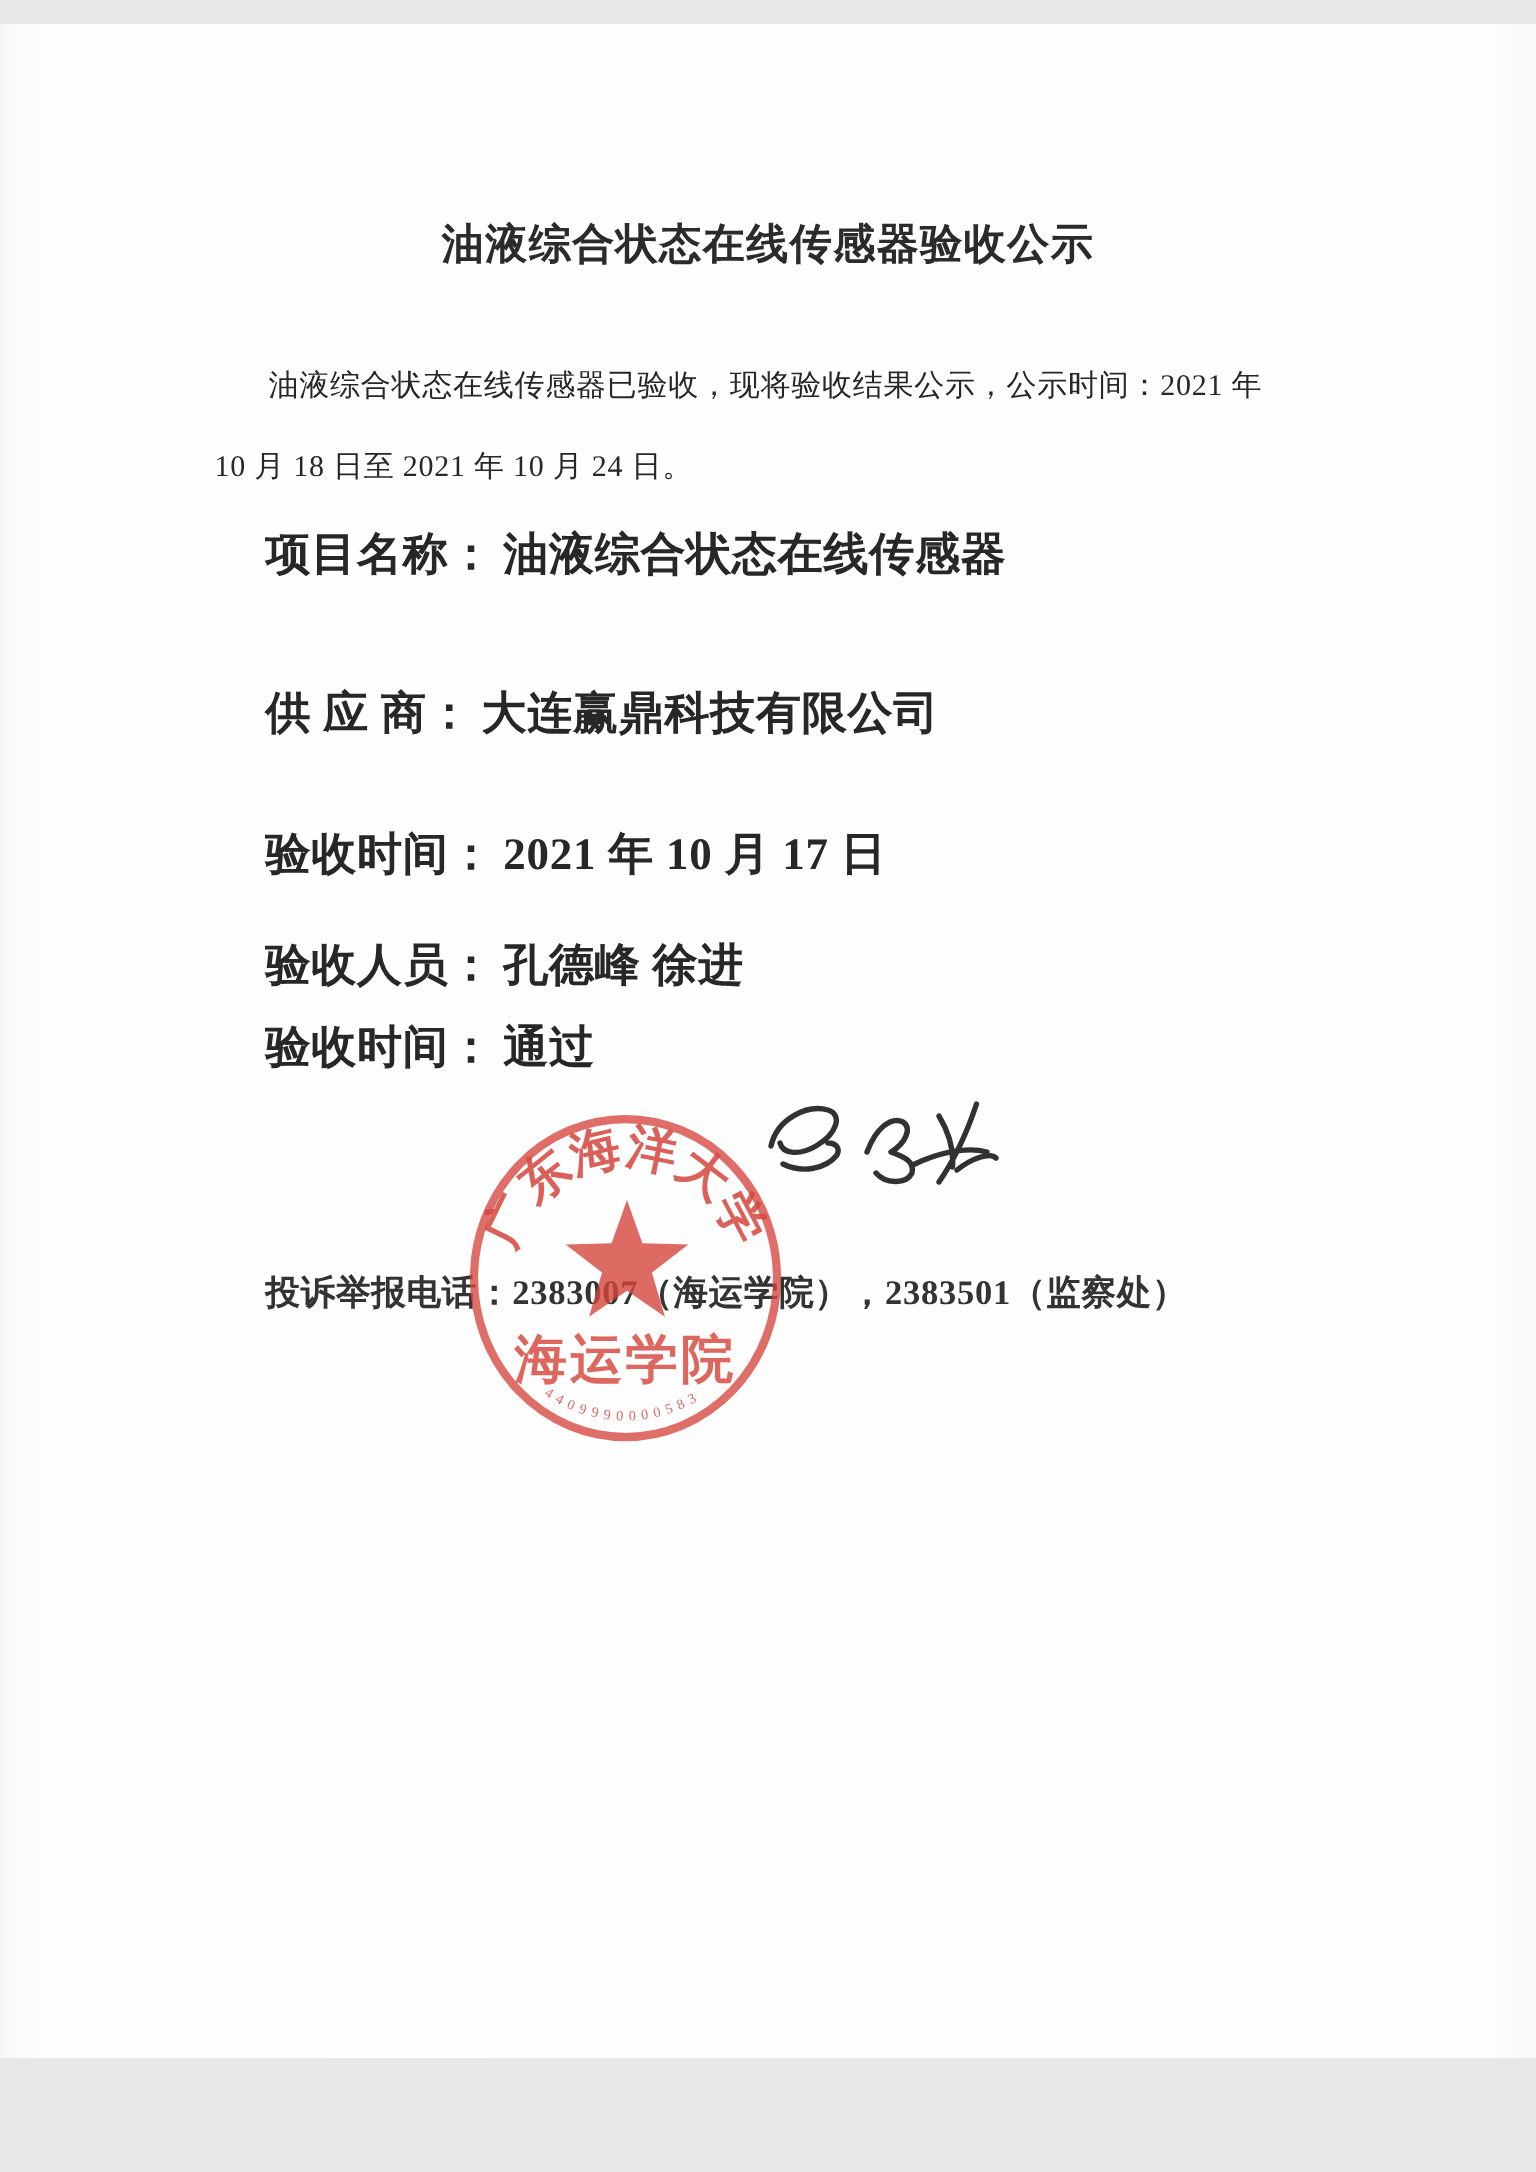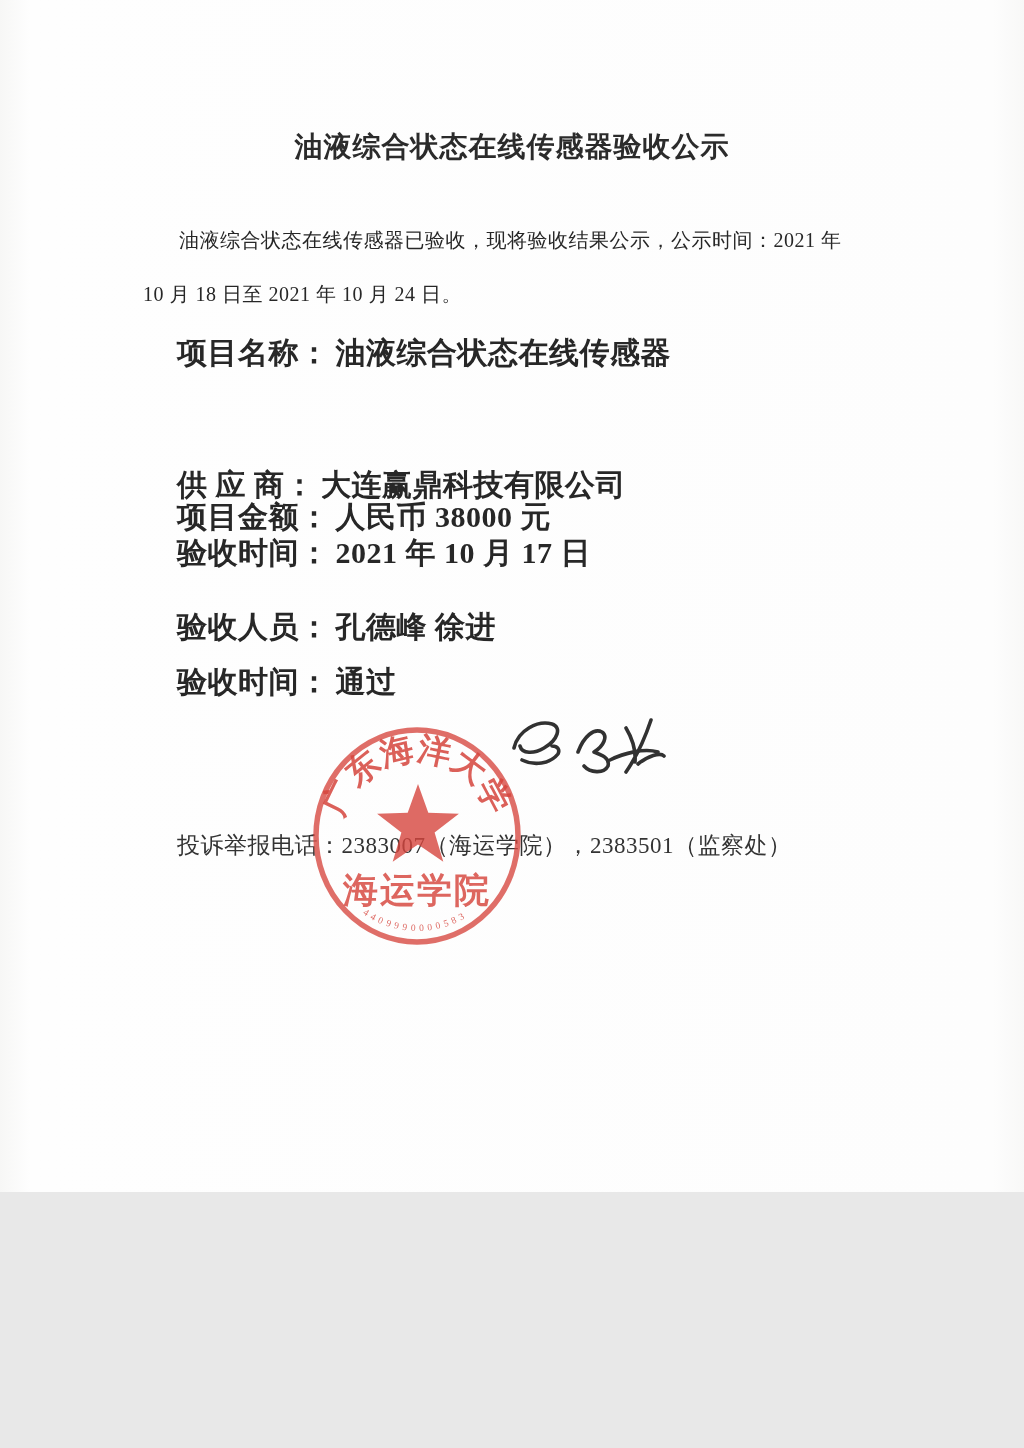--- a/index.html
+++ b/index.html
@@ -1,19 +1,19 @@
 <!DOCTYPE html>
 <html><head>
 <meta charset="utf-8">
 <style>
   html,body{margin:0;padding:0;background:#e8e8e8;}
   .page{
     position:relative;
-    width:1024px;height:1192px;
-    margin:0 auto;
+    width:1024px;height:1356px;
+    margin:16px auto;
     background:linear-gradient(90deg,#f7f7f6 0%,#fefefe 3%,#fdfdfd 97%,#f8f8f7 100%);
     font-family:"Liberation Serif","DejaVu Serif",serif;
     color:#262626;
     overflow:hidden;
   }
   .title{
     position:absolute;top:128px;left:0;width:1024px;
     text-align:center;font-size:28px;font-weight:bold;
     letter-spacing:1px;margin:0;color:#2b2b2b;
   }
@@ -23,21 +23,21 @@
   }
   #para1{top:227px;left:179px;}
   #para2{top:281px;left:143px;text-align:right;}
   .field-row{
     position:absolute;left:177px;font-size:30px;font-weight:bold;
     white-space:nowrap;letter-spacing:0.5px;color:#272727;
   }
   .field-row .flabel{margin-right:6px;}
   .hotline{
     position:absolute;top:830px;left:177px;
-    font-size:23px;font-weight:normal;white-space:nowrap;
+    font-size:23px;font-weight:bold;white-space:nowrap;
     letter-spacing:0.5px;color:#333;
   }
   .stamp{
     position:absolute;top:718px;left:303px;width:232px;height:240px;
     pointer-events:none;
   }
   .stamp text{font-family:"Liberation Serif","DejaVu Serif",serif;}
   .signature{
     position:absolute;top:708px;left:498px;width:170px;height:90px;
   }
@@ -48,25 +48,22 @@
 <div class="page">
 
   <h1 class="title">油液综合状态在线传感器验收公示</h1>
 
   <div class="para-line" id="para1">油液综合状态在线传感器已验收，现将验收结果公示，公示时间：2021 年</div>
   <div class="para-line" id="para2">10 月 18 日至 2021 年 10 月 24 日。</div>
 
   <div class="field-row" style="top:333px">
     <span class="flabel">项目名称：</span><span class="fvalue">油液综合状态在线传感器</span>
   </div>
-  <div class="field-row" style="top:465px">
+  <div class="field-row" style="top:439px">
     <span class="flabel">供 应 商：</span><span class="fvalue">大连赢鼎科技有限公司</span>
-  </div>
-  <div class="field-row" style="top:497px">
-    <span class="flabel">项目金额：</span><span class="fvalue">人民币 38000 元</span>
   </div>
   <div class="field-row" style="top:533px">
     <span class="flabel">验收时间：</span><span class="fvalue">2021 年 10 月 17 日</span>
   </div>
   <div class="field-row" style="top:607px">
     <span class="flabel">验收人员：</span><span class="fvalue">孔德峰 徐进</span>
   </div>
   <div class="field-row" style="top:662px">
     <span class="flabel">验收时间：</span><span class="fvalue">通过</span>
   </div>

